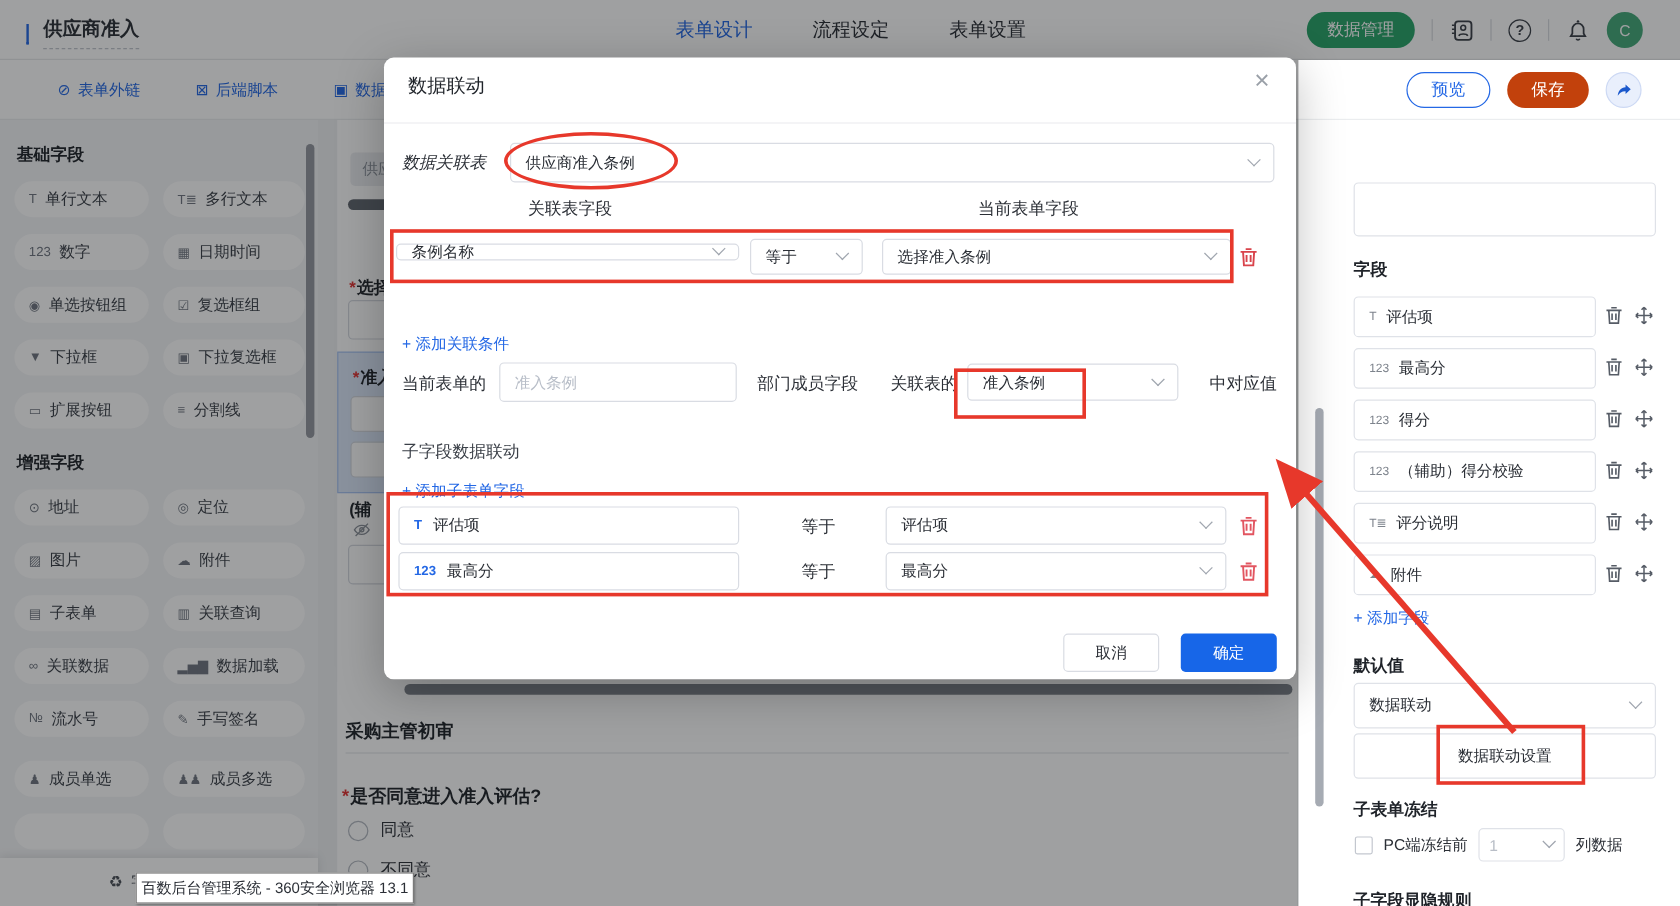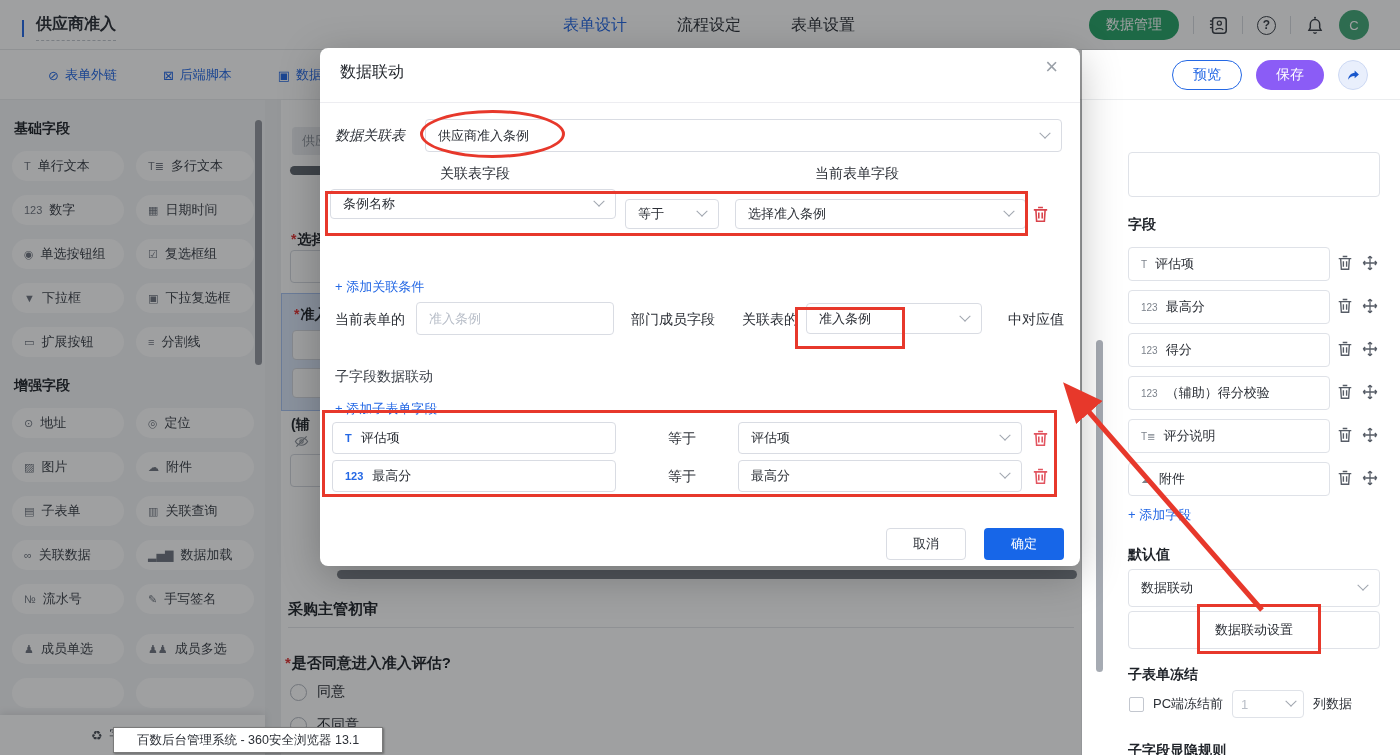--- a/index.html
+++ b/index.html
@@ -25,21 +25,21 @@
 .help-circle { width:19px; height:19px; border:1.5px solid #3a3f47; border-radius:50%; font-size:12px; font-weight:bold; display:flex; align-items:center; justify-content:center; color:#3a3f47; }
 .avatar { width:30px; height:30px; border-radius:50%; background:#43a878; color:#fff; display:flex; align-items:center; justify-content:center; font-size:13px; }
 
 
 .toolbar { position:absolute; left:0; top:50px; width:1400px; height:50px; background:#fff; border-bottom:1px solid #ebedef; z-index:10; }
 .tool-links { position:absolute; left:48px; top:0; height:50px; display:flex; align-items:center; gap:46px; }
 .tool-link { color:#2468e5; display:flex; align-items:center; gap:6px; font-size:13px; cursor:pointer; }
 .tool-link .g { font-size:13px; }
 .tool-right { position:absolute; right:32px; top:0; height:50px; display:flex; align-items:center; gap:14px; }
 .pill-outline { border:1px solid #2468e5; color:#2468e5; background:#fff; border-radius:16px; padding:5px 20px; font-size:14px; }
-.pill-solid { border:none; color:#fff; background:#8b5cf6; border-radius:16px; padding:6px 20px; font-size:14px; }
+.pill-solid { border:none; color:#fff; background:#c2410c; border-radius:16px; padding:6px 20px; font-size:14px; }
 .share-circle { width:30px; height:30px; border-radius:50%; background:#e9effc; border:1px solid #cdd9f4; display:flex; align-items:center; justify-content:center; }
 
 
 .sidebar { position:absolute; left:0; top:100px; width:265px; height:655px; background:#f4f5f7; padding:14px 12px; overflow:hidden; z-index:5; }
 .side-title { font-size:14px; font-weight:bold; color:#1f2329; margin:6px 0 13px 2px; }
 .side-grid { display:grid; grid-template-columns:112px 118px; gap:14px 12px; margin-bottom:20px; }
 .side-pill { height:30px; background:#fff; border-radius:16px; display:flex; align-items:center; gap:7px; padding-left:12px; font-size:13px; color:#3a3f47; overflow:hidden; white-space:nowrap; cursor:grab; }
 .side-pill .g { color:#707680; font-size:11px; flex:none; }
 .side-scroll { position:absolute; right:3px; top:20px; width:7px; height:245px; background:#93979e; border-radius:4px; }
 .side-bottom { position:absolute; left:0; bottom:0; width:265px; height:40px; background:#fff; box-shadow:0 -2px 8px rgba(0,0,0,.10); display:flex; align-items:center; justify-content:center; gap:7px; color:#4a4f57; font-size:13px; z-index:6; }
@@ -100,21 +100,21 @@
 .trash { position:absolute; width:17px; height:17px; color:#d9434b; cursor:pointer; }
 .m-btn-cancel { position:absolute; left:566px; top:480px; width:80px; height:32px; border:1px solid #d9dce3; border-radius:4px; background:#fff; font-size:13px; color:#2b2f36; }
 .m-btn-ok { position:absolute; left:664px; top:480px; width:80px; height:32px; border:none; border-radius:4px; background:#1766e8; font-size:13px; color:#fff; }
 
 
 .anno { position:absolute; border:3px solid #e7382b; z-index:60; pointer-events:none; }
 .anno.ellipse { border-radius:50%; }
 .anno-arrow { position:absolute; z-index:60; pointer-events:none; }
 
 
-.tooltip { position:absolute; left:113px; top:727px; height:26px; background:#fff; border:1px solid #7a7a7a; box-shadow:1px 1px 2px rgba(0,0,0,.35); display:flex; align-items:center; padding:0 23px; font-size:12.5px; color:#2b2f36; z-index:200; white-space:nowrap; }
+.tooltip { position:absolute; left:113px; top:727px; height:26px; background:#fff; border:1px solid #7a7a7a; box-shadow:1px 1px 2px rgba(0,0,0,.35); display:flex; align-items:center; padding:0 4px; font-size:12.5px; color:#2b2f36; z-index:200; white-space:nowrap; }
 svg { display:block; }
 </style>
 </head>
 <body>
 
 <div class="stage">
 
   <div class="topbar">
     <div class="back-wrap">
       <span><span class="chev-left"></span></span>
@@ -439,21 +439,21 @@
 
     <div class="m-label" style="left:15px; top:79px;font-style:italic;">数据关联表</div>
     <div class="sel" style="left:105px; top:71px; width:637px; height:33px;">
       <span>供应商准入条例</span>
       <span class="chev"></span>
     </div>
 
     <div class="m-label" style="left:120px; top:117px;">关联表字段</div>
     <div class="m-label" style="left:495px; top:117px;">当前表单字段</div>
 
-    <div class="sel" style="left:10px; top:141px; width:286px; height:30px;">
+    <div class="sel" style="left:10px; top:155px; width:286px; height:14px;">
       <span>条例名称</span>
       <span class="chev"></span>
     </div>
     <div class="sel" style="left:305px; top:151px; width:94px; height:30px;">
       <span>等于</span>
       <span class="chev"></span>
     </div>
     <div class="sel" style="left:415px; top:151px; width:291px; height:30px;">
       <span>选择准入条例</span>
       <span class="chev"></span>

